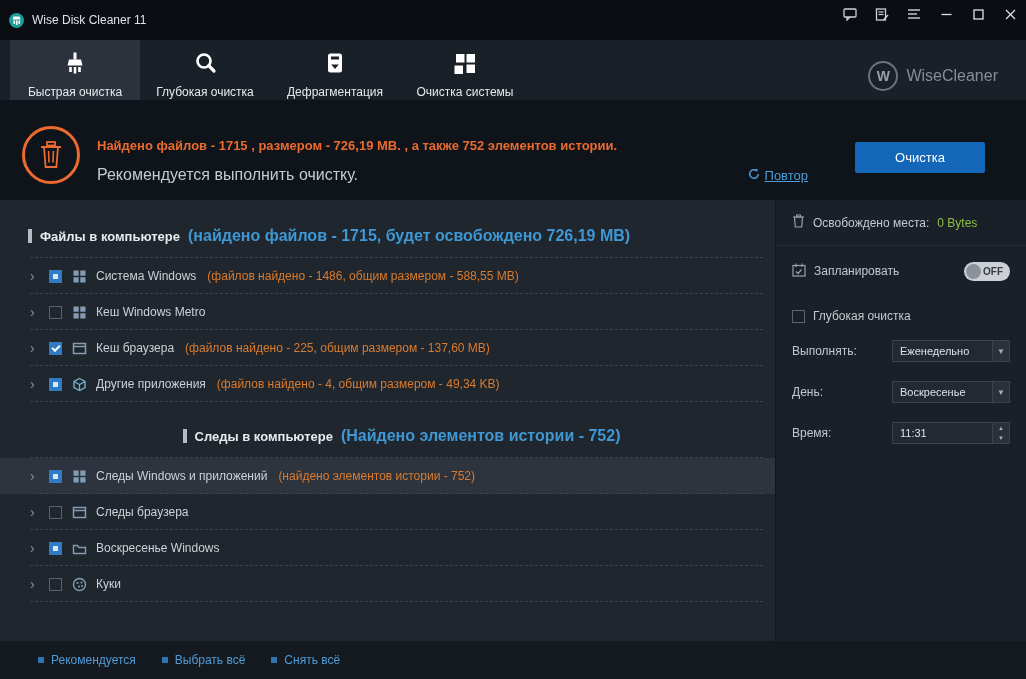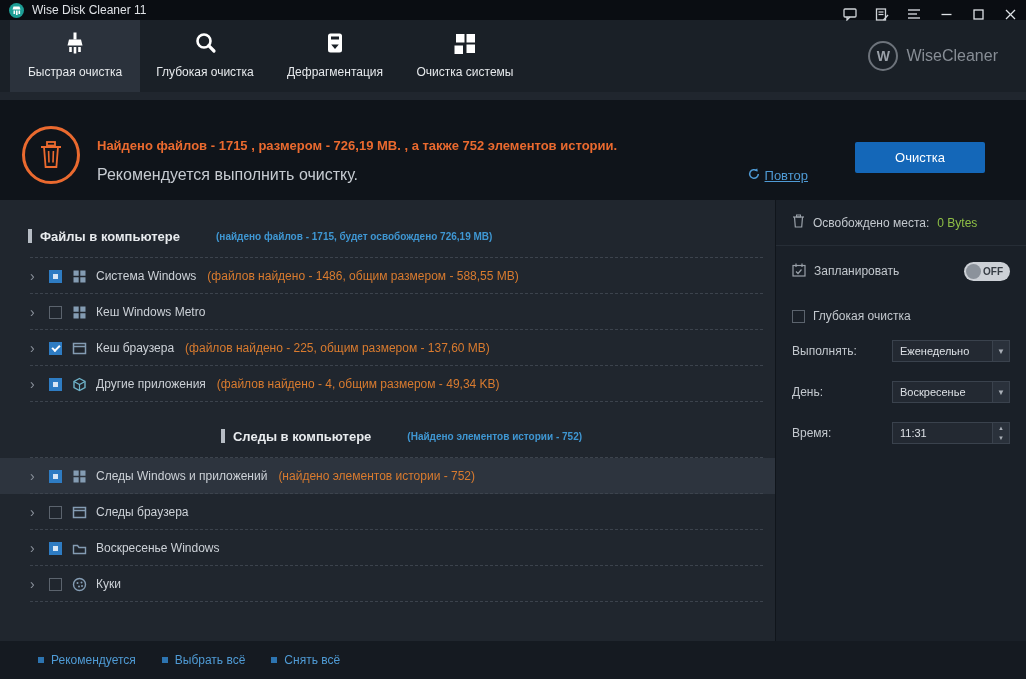--- a/index.html
+++ b/index.html
@@ -1,21 +1,21 @@
 <!DOCTYPE html>
 <html style="--accent-orange: #ea6a2f; --annotation-orange: #d97b2f; --accent-blue: #3f97d3; --button-blue: #1467b8; --freed-green: #8ebf45; --link-blue: #4f9bd5;"><head>
 <meta charset="utf-8">
 <style>
   * { margin:0; padding:0; box-sizing:border-box; }
   html,body { width:1026px; height:679px; }
   body { font-family:"Liberation Sans", sans-serif; background:#20262e; overflow:hidden; }
   .app { position:relative; width:1026px; height:679px; background:#20262e; overflow:hidden; }
 
   
-  .titlebar { height:20px; background:#0a0d12; display:flex; align-items:center; padding-left:8px; color:#dfe2e6; }
+  .titlebar { height:40px; background:#0a0d12; display:flex; align-items:center; padding-left:8px; color:#dfe2e6; }
   .app-icon { width:17px; height:17px; margin-right:7px; display:flex; }
   .title-text { font-size:12px; }
   .tb-buttons { margin-left:auto; display:flex; height:100%; }
   .tb-btn { width:32px; height:28px; display:flex; align-items:center; justify-content:center; }
   .tb-btn svg { display:block; }
 
   
   .nav { height:72px; background:#1a2027; display:flex; padding-left:10px; }
   .tab { width:130px; display:flex; flex-direction:column; align-items:center; justify-content:flex-end; padding-bottom:13px; gap:6px; color:#e6e9ec; font-size:12px; cursor:default; }
   .tab.active { background:#2b323c; }
@@ -35,21 +35,21 @@
   .clean-btn { position:absolute; right:41px; top:42px; width:130px; height:31px; background:var(--button-blue,#1467b8); color:#fff; font-size:13px; border:none; border-radius:2px; font-family:inherit; }
 
   
   .content { position:absolute; top:200px; left:0; right:0; bottom:38px; display:flex; }
   .tree { width:775px; background:#20262e; }
   .sec-header { height:44px; display:flex; align-items:center; gap:8px; padding-left:28px; position:relative; }
   .sec-header.first { margin-top:14px;align-items:center; }
   .sec-header.second { margin-top:12px;justify-content:center; }
   .sec-bar { width:4px; height:14px; background:#b6bcc4; }
   .sec-title { font-size:13px; font-weight:bold; color:#e8ebee; }
-  .sec-annot { font-size:10px; font-weight:bold; color:var(--accent-blue,#3f97d3);margin-left:28px; }
+  .sec-annot { font-size:16px; font-weight:bold; color:var(--accent-blue,#3f97d3); }
   .sec-header::after, .row::after { content:""; position:absolute; left:30px; right:12px; bottom:0; border-bottom:1px dashed #3c434d; }
   .row { height:36px; display:flex; align-items:center; padding-left:30px; gap:9px; font-size:12px; position:relative; }
   .row.selected { background:#2d343e; }
   .chev { color:#8a919b; font-size:14px; width:10px; line-height:1; }
   .cb { width:13px; height:13px; border:1px solid #5b636d; background:transparent; position:relative; flex:none; }
   .cb.checked { background:#2e7cc3; border-color:#2e7cc3; }
   .cb.checked::after { content:""; position:absolute; left:2px; top:2.5px; width:6px; height:3px; border-left:2px solid #fff; border-bottom:2px solid #fff; transform:rotate(-45deg); }
   .cb.partial { background:#2e7cc3; border-color:#2e7cc3; }
   .cb.partial::after { content:""; position:absolute; left:3px; top:3px; width:5px; height:5px; background:#d9e7f5; }
   .ricon { width:16px; display:flex; justify-content:center; }

